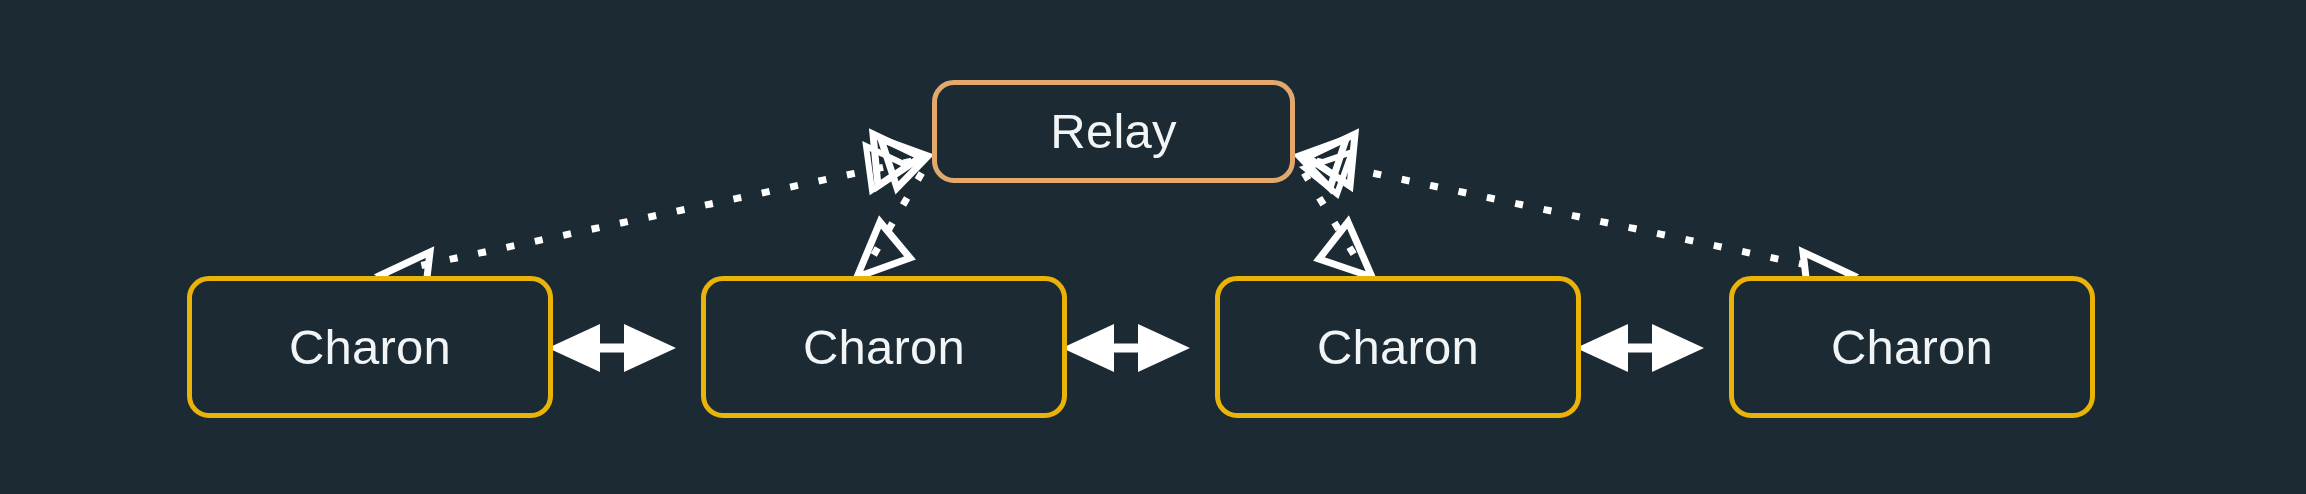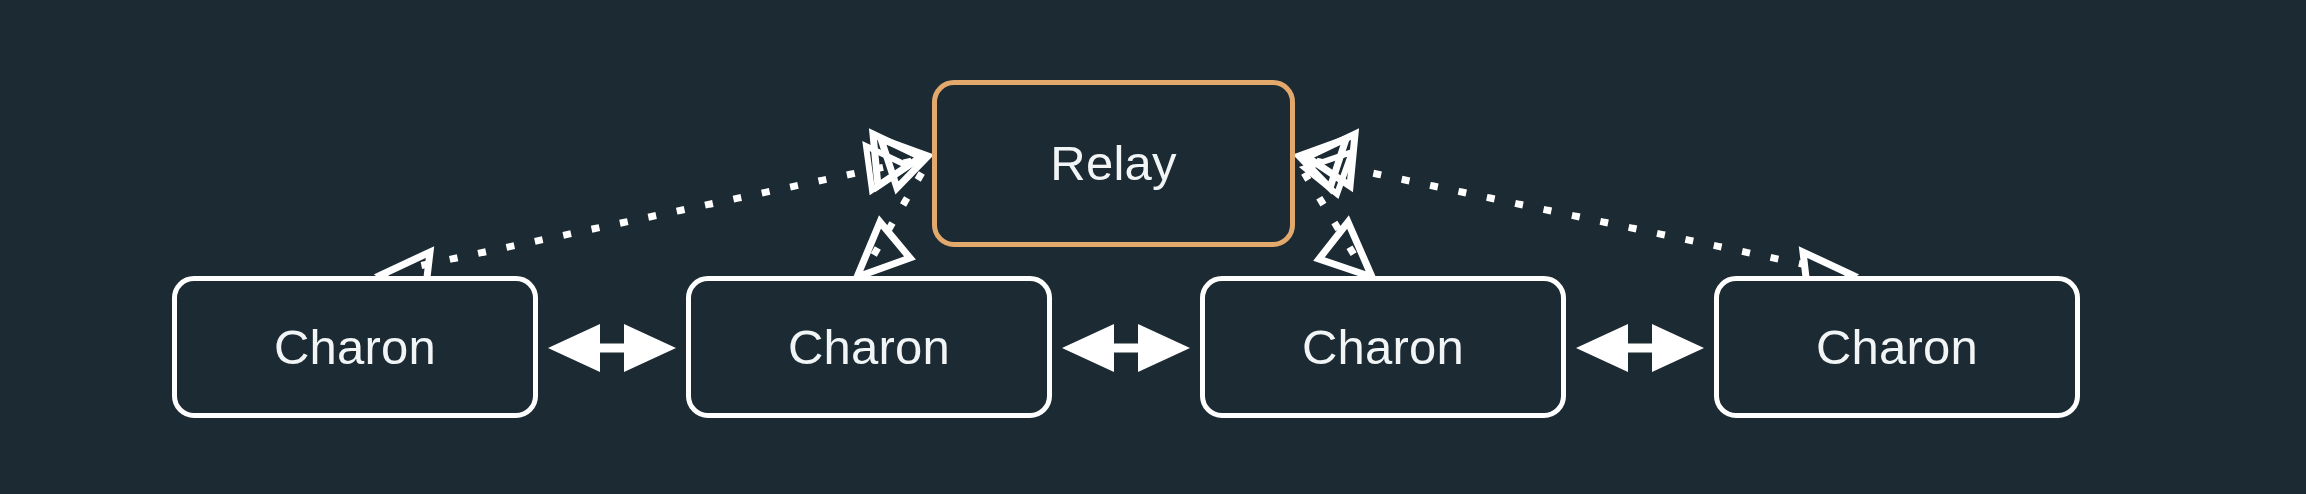--- a/index.html
+++ b/index.html
@@ -30,21 +30,22 @@
   .node-box {
     position: absolute;
     box-sizing: border-box;
     border-radius: 22px;
     display: flex;
     align-items: center;
     justify-content: center;
     background: #1c2b33;
   }
   .node-charon {
-    border: 5px solid #ffffff;
+    border: 5px solid #eab308;
+    margin-left: 15px;
   }
   .node-relay {
     border: 5px solid #e3a96c;
   }
   .node-label {
     color: #f2f5f6;
     font-size: 49px;
     font-family: "Liberation Sans", sans-serif;
     font-weight: 400;
     letter-spacing: 0.2px;
@@ -107,21 +108,21 @@
     <g>
       <line x1="1320" y1="162" x2="1830" y2="270" stroke="#ffffff" stroke-width="7" stroke-linecap="square" stroke-dasharray="1 28"></line>
 
       <polygon points="1307,157 1355,134 1350,186" fill="none" stroke="#ffffff" stroke-width="7" stroke-linejoin="miter"></polygon>
 
       <polygon points="1852,275 1803,252 1809,303" fill="none" stroke="#ffffff" stroke-width="7" stroke-linejoin="miter"></polygon>
     </g>
 
   </svg>
 
-  <div class="node-box node-relay" style="left:932px; top:80px; width:363px; height:167px;">
+  <div class="node-box node-relay" style="left:932px; top:80px; width:363px; height:103px;">
     <span class="node-label">Relay</span>
   </div>
 
   <div class="node-box node-charon" style="left:172px; top:276px; width:366px; height:142px;">
     <span class="node-label">Charon</span>
   </div>
 
   <div class="node-box node-charon" style="left:686px; top:276px; width:366px; height:142px;">
     <span class="node-label">Charon</span>
   </div>

